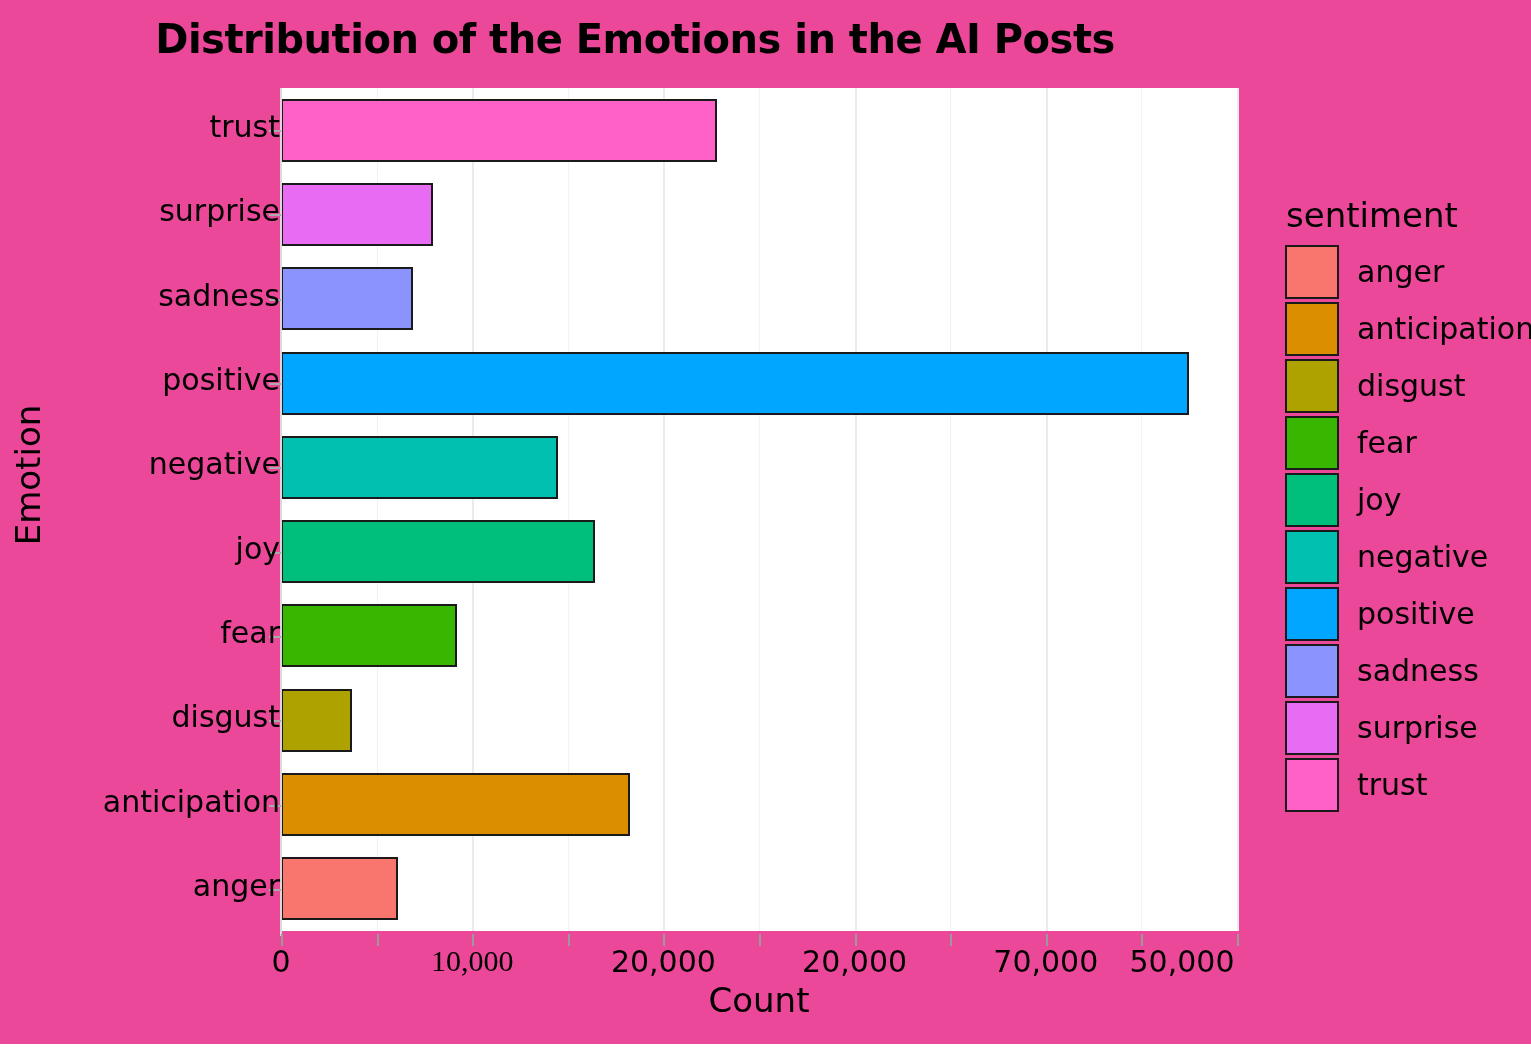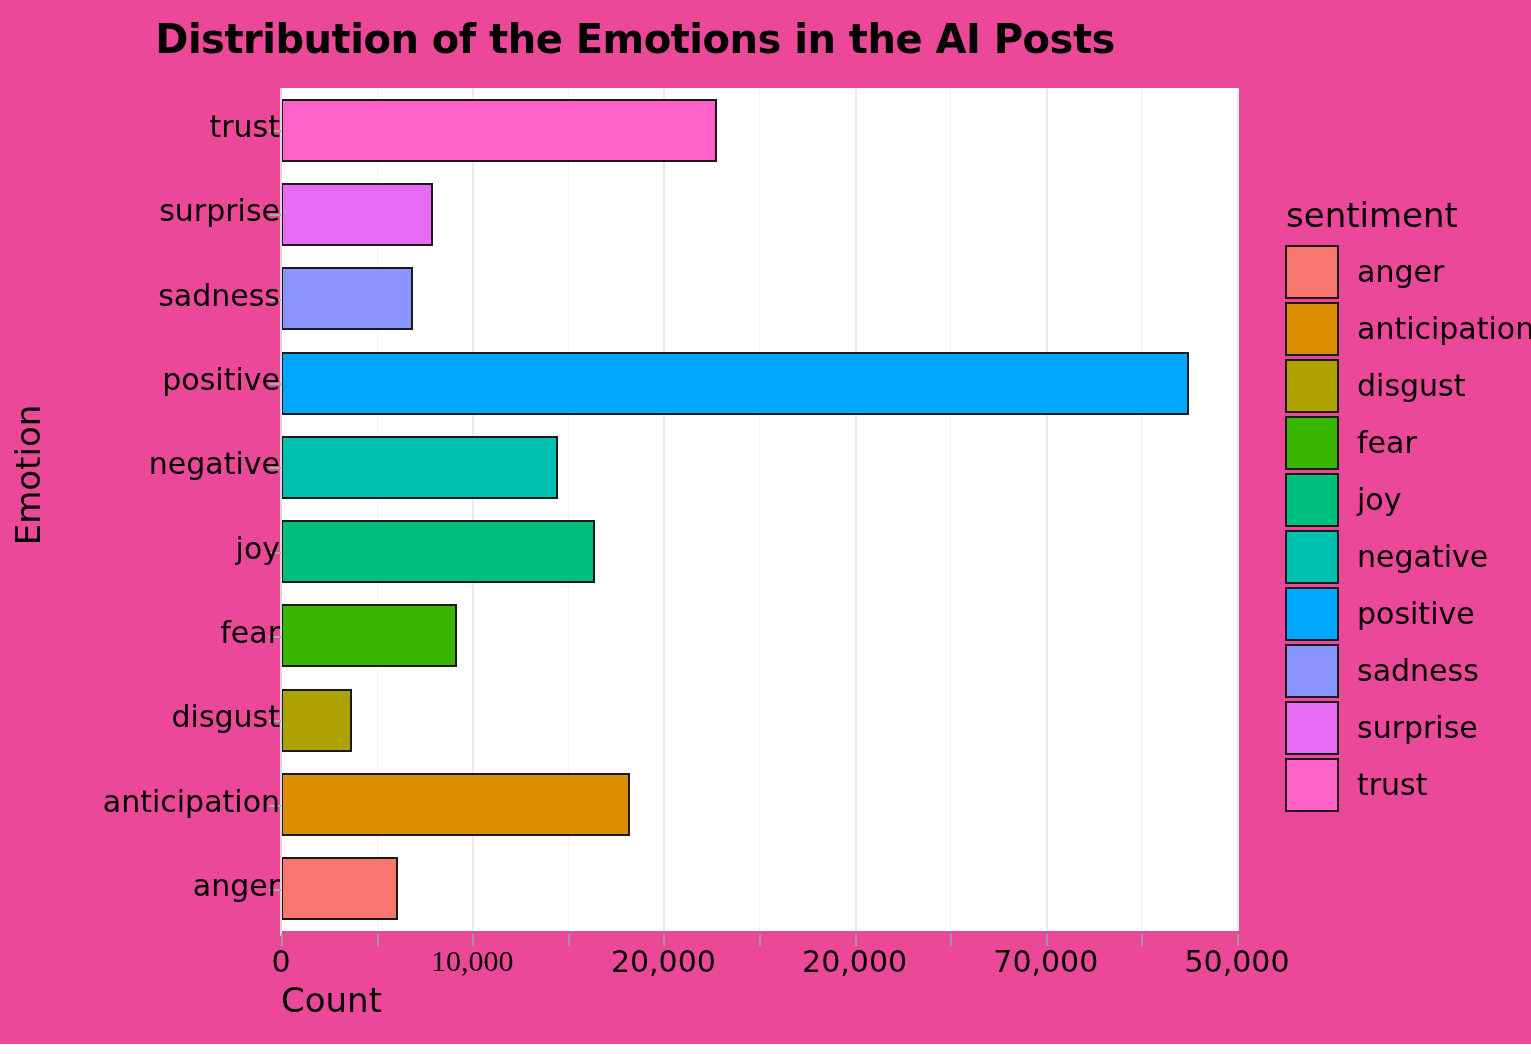--- a/index.html
+++ b/index.html
@@ -44,21 +44,21 @@
     font-size: 34px;
     color: #000000;
     transform: rotate(-90deg);
     transform-origin: center center;
   }
   #x-axis-title {
     position: absolute;
     left: 281px;
     top: 980px;
     width: 956px;
-    text-align: left;
+    text-align: center;
     font-size: 34px;
     color: #000000;
   }
 
   
   #plot-panel {
     position: absolute;
     left: 281px;
     top: 88px;
     width: 956px;
@@ -230,21 +230,21 @@
       <div class="x-tick-label" style="left: 281px;">0</div>
       <div class="x-tick-mark" style="left: 472.2px;"></div>
       <div class="x-tick-label" style="left: 472.2px; font-family: Liberation Serif, serif;">10,000</div>
       <div class="x-tick-mark" style="left: 663.4px;"></div>
       <div class="x-tick-label" style="left: 663.4px;">20,000</div>
       <div class="x-tick-mark" style="left: 854.6px;"></div>
       <div class="x-tick-label" style="left: 854.6px;">20,000</div>
       <div class="x-tick-mark" style="left: 1045.8px;"></div>
       <div class="x-tick-label" style="left: 1045.8px;">70,000</div>
       <div class="x-tick-mark" style="left: 1237px;"></div>
-      <div class="x-tick-label" style="left: 1237px;">50,000</div>
+      <div class="x-tick-label" style="left: 1182px;">50,000</div>
     </div>
 
   <div id="legend">
     <div id="legend-title">sentiment</div>
     <div id="legend-entries">
         <div class="legend-row">
           <div class="legend-swatch" style="background: rgb(248, 118, 109);"></div>
           <div class="legend-label">anger</div>
         </div>
         <div class="legend-row">

